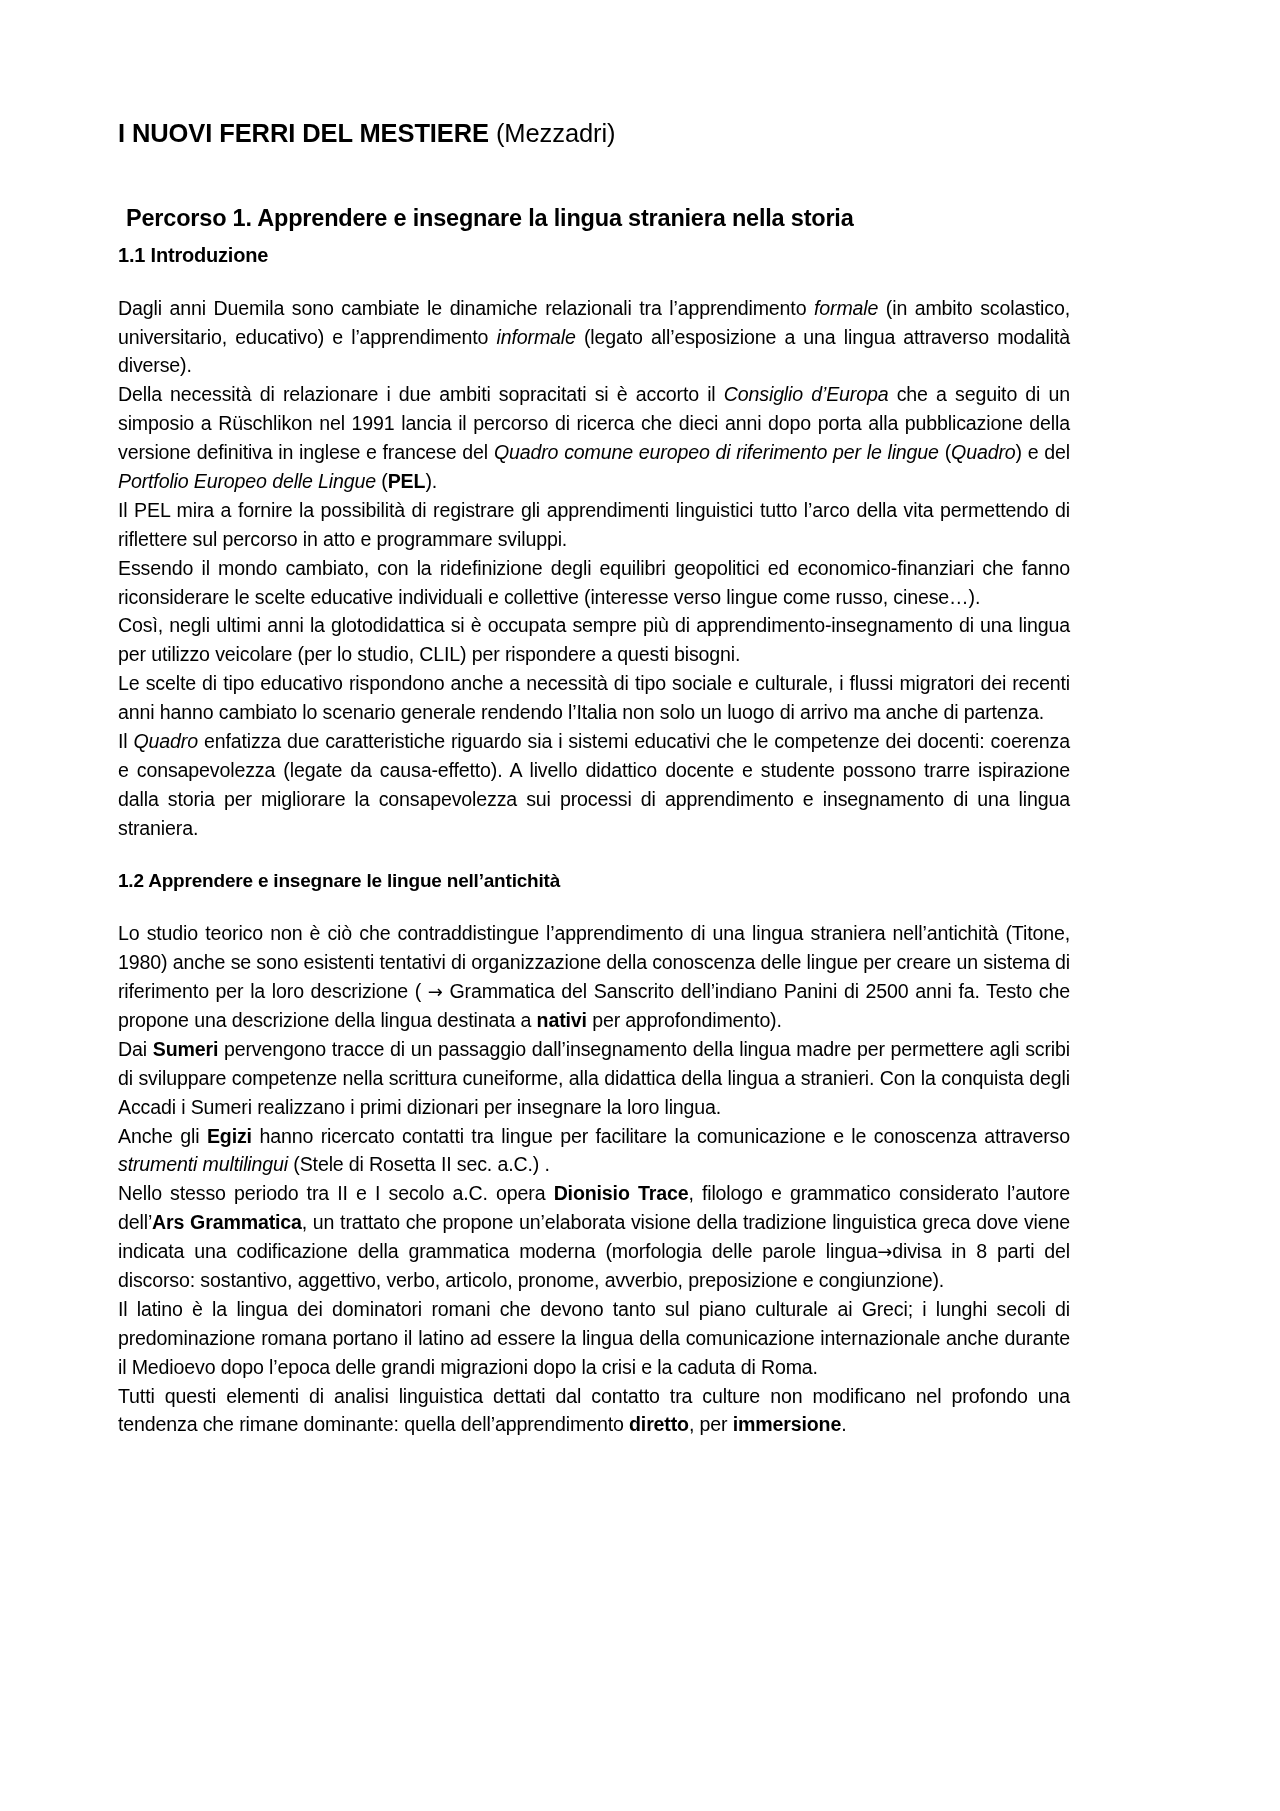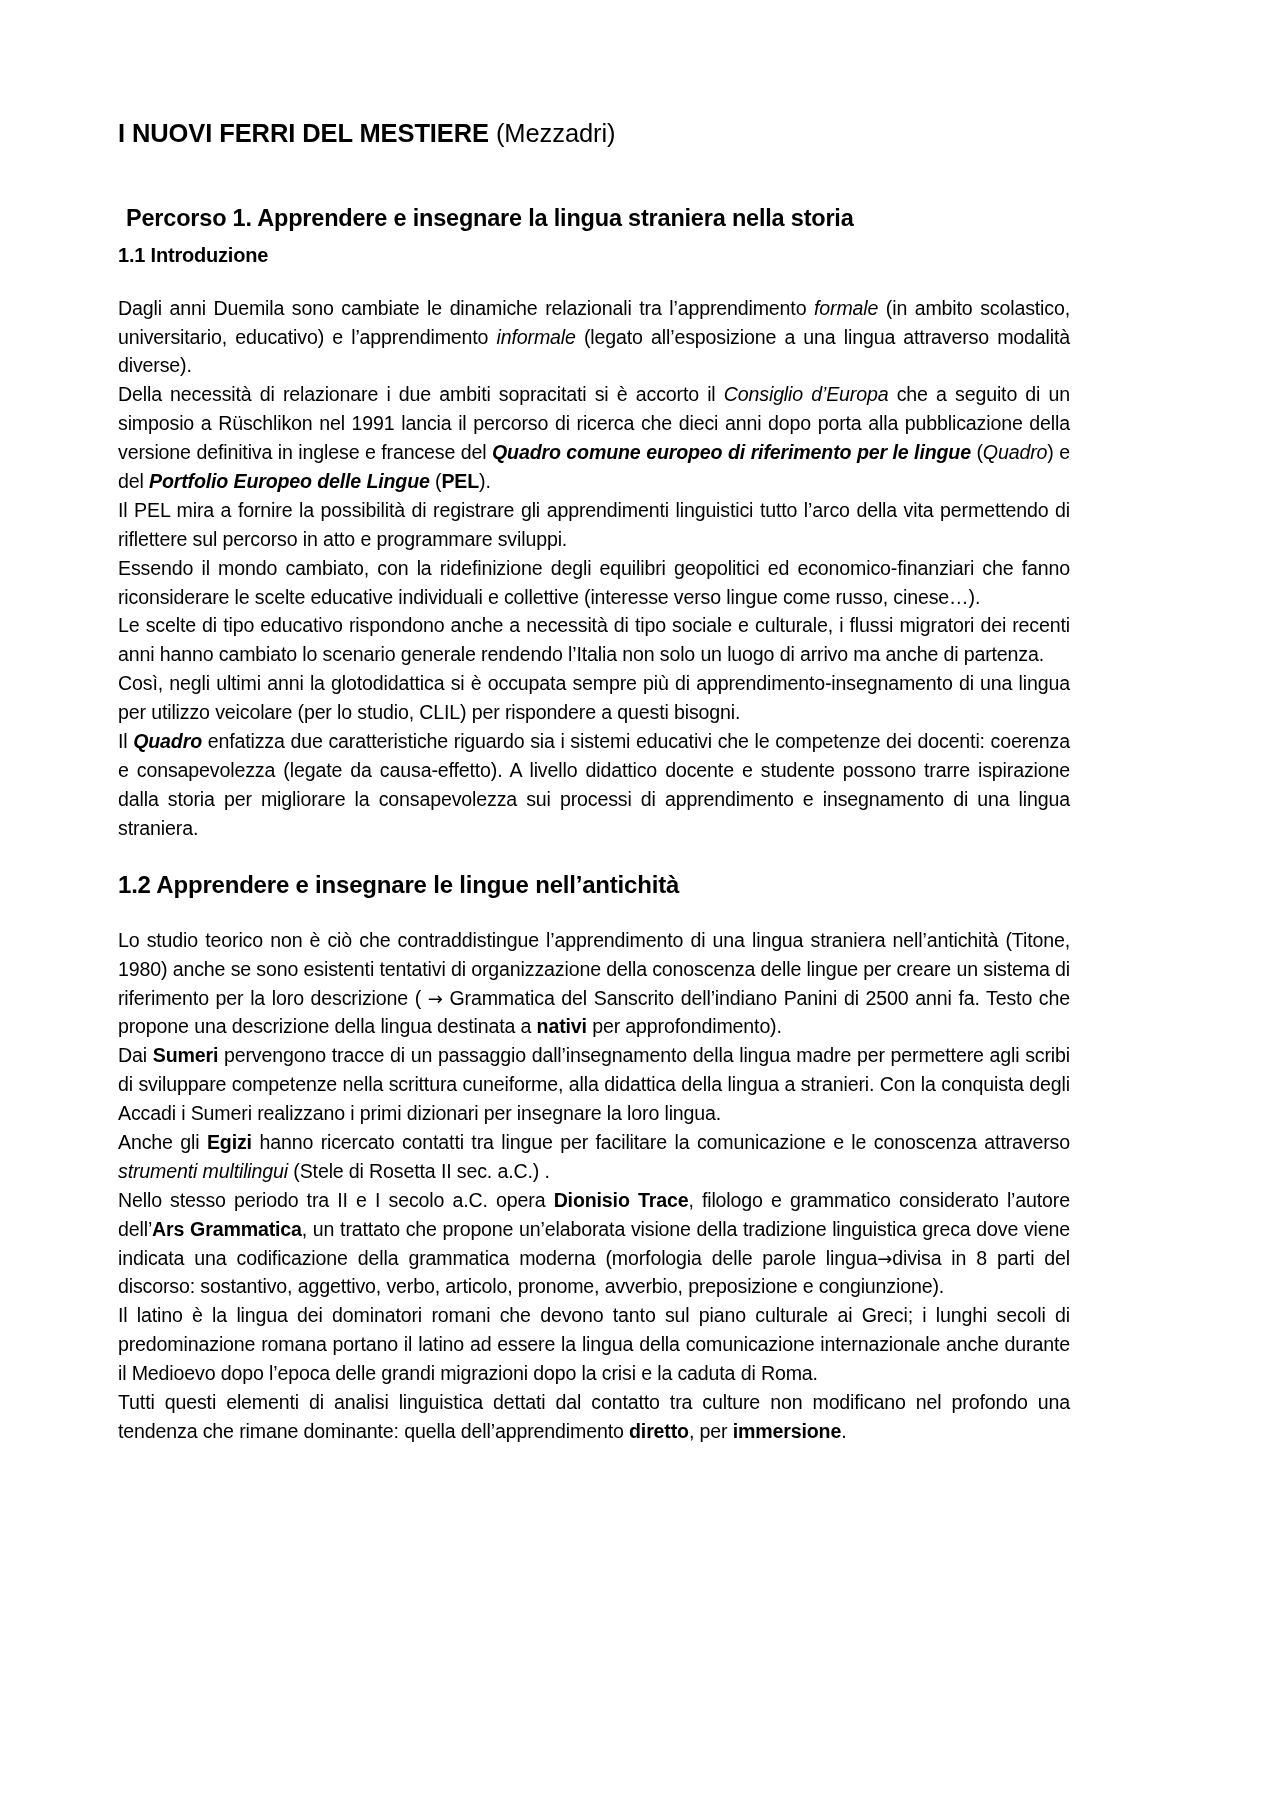--- a/index.html
+++ b/index.html
@@ -48,40 +48,40 @@
     letter-spacing: -0.2px;
   }
   h3.subsection-title {
     font-size: 20px;
     font-weight: bold;
     margin: 0;
     line-height: 1.3;
     letter-spacing: -0.2px;
   }
   h3.subsection-title-spaced {
-    font-size: 24px;
+    font-size: 19px;
     font-weight: bold;
     margin: 0;
     line-height: 1.3;
     letter-spacing: -0.2px;
   }
   .body-block {
     font-size: 19.6px;
     line-height: 1.475;
     text-align: justify;
     text-justify: inter-word;
     letter-spacing: -0.15px;
     margin: 0;
   }
   .body-block p {
     margin: 0;
   }
   .i { font-style: italic; }
   .b { font-weight: bold; }
-  .bi { font-weight: bold; font-style: italic; }
+  .bi { font-weight: normal; font-style: italic; }
   .arrow {
     font-family: "DejaVu Sans", sans-serif;
     font-size: 18px;
   }
 </style>
 </head>
 <body>
 
 <div class="page">
 
@@ -96,22 +96,22 @@
 
   <div class="spacer-md"></div>
 
   <div class="body-block">
     <p><span>Dagli anni Duemila sono cambiate le dinamiche relazionali tra l’apprendimento </span><span class="i">formale</span><span> (in ambito scolastico, universitario, educativo) e l’apprendimento </span><span class="i">informale</span><span> (legato all’esposizione a una lingua attraverso modalità diverse).</span></p>
 
     <p><span>Della necessità di relazionare i due ambiti sopracitati si è accorto il </span><span class="i">Consiglio d’Europa</span><span> che a seguito di un simposio a Rüschlikon nel 1991 lancia il percorso di ricerca che dieci anni dopo porta alla pubblicazione della versione definitiva in inglese e francese del </span><span class="bi">Quadro comune europeo di riferimento per le lingue</span><span> (</span><span class="i">Quadro</span><span>) e del </span><span class="bi">Portfolio Europeo delle Lingue</span><span> (</span><span class="b">PEL</span><span>).</span></p>
 
     <p>Il PEL mira a fornire la possibilità di registrare gli apprendimenti linguistici tutto l’arco della vita permettendo di riflettere sul percorso in atto e programmare sviluppi.</p>
     <p>Essendo il mondo cambiato, con la ridefinizione degli equilibri geopolitici ed economico-finanziari che fanno riconsiderare le scelte educative individuali e collettive (interesse verso lingue come russo, cinese…).</p>
+    <p>Così, negli ultimi anni la glotodidattica si è occupata sempre più di apprendimento-insegnamento di una lingua per utilizzo veicolare (per lo studio, CLIL) per rispondere a questi bisogni.</p>
     <p>Le scelte di tipo educativo rispondono anche a necessità di tipo sociale e culturale, i flussi migratori dei recenti anni hanno cambiato lo scenario generale rendendo l’Italia non solo un luogo di arrivo ma anche di partenza.</p>
-    <p>Così, negli ultimi anni la glotodidattica si è occupata sempre più di apprendimento-insegnamento di una lingua per utilizzo veicolare (per lo studio, CLIL) per rispondere a questi bisogni.</p>
 
     <p><span>Il </span><span class="bi">Quadro</span><span> enfatizza due caratteristiche riguardo sia i sistemi educativi che le competenze dei docenti: coerenza e consapevolezza (legate da causa-effetto). A livello didattico docente e studente possono trarre ispirazione dalla storia per migliorare la consapevolezza sui processi di apprendimento e insegnamento di una lingua straniera.</span></p>
   </div>
 
   <div class="spacer-md"></div>
 
   <h3 class="subsection-title-spaced">1.2 Apprendere e insegnare le lingue nell’antichità</h3>
 
   <div class="spacer-md"></div>
 

